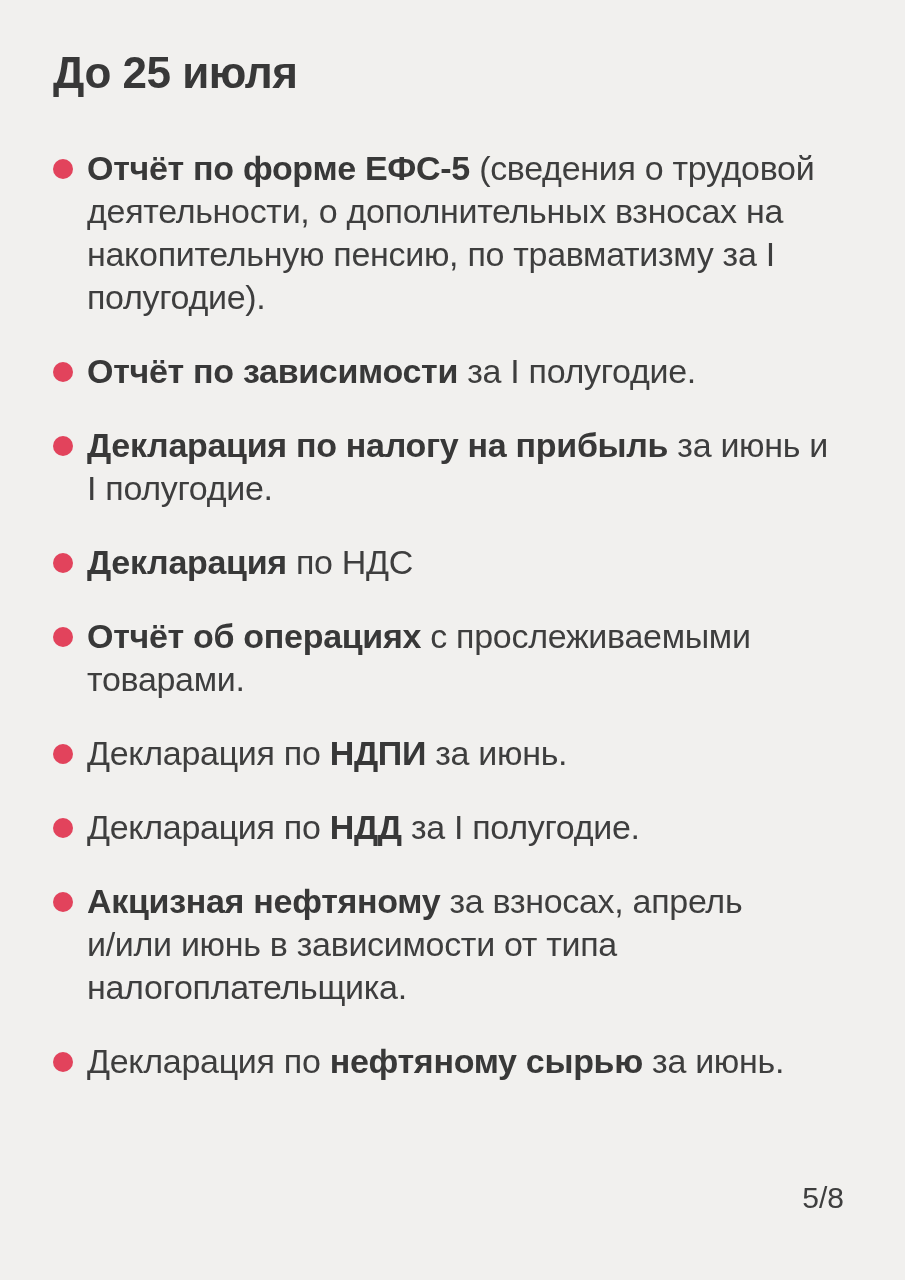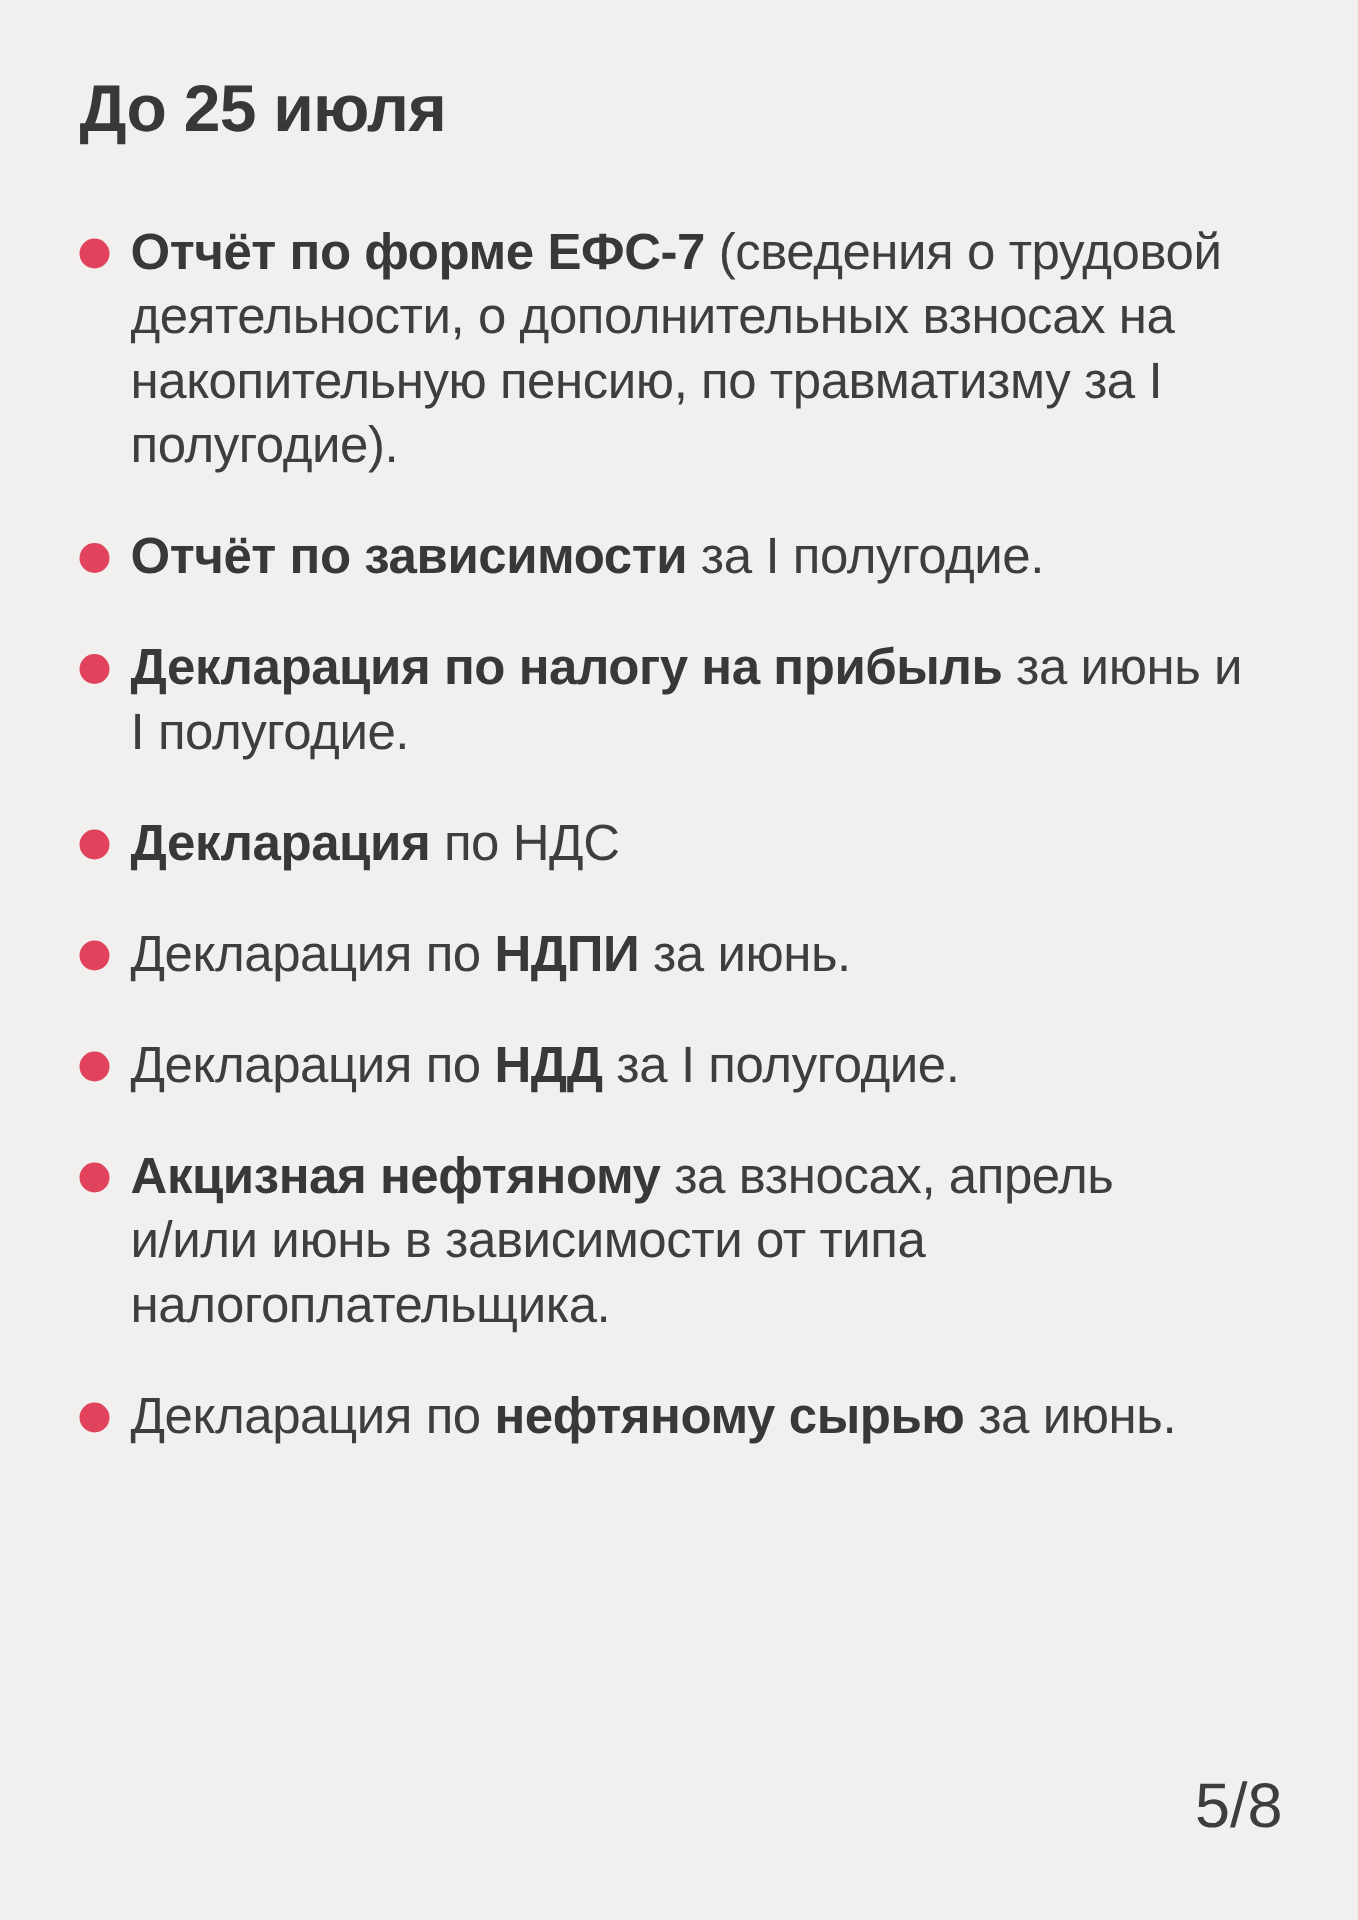--- a/index.html
+++ b/index.html
@@ -53,54 +53,59 @@
     letter-spacing:-0.3px;
     white-space:pre-line;
     max-width:790px;
   }
   .item-text b{
     font-weight:700;
     color:var(--text-bold);
   }
   .page-indicator{
     position:absolute;
-    right:50px;
+    right:61px;
     top:1183px;
-    font-size:42px;
+    font-size:30px;
     line-height:1;
     color:var(--text);
     letter-spacing:0;
   }
 </style>
 </head>
 <body>
 
 <main class="slide">
   <h1 class="page-title">До 25 июля</h1>
 
   <ul class="deadline-list">
       <li class="deadline-item">
         <span class="dot"></span>
-        <p class="item-text"><b>Отчёт по форме ЕФС-7</b><span> (сведения о трудовой
+        <p class="item-text"><b>Отчёт по форме ЕФС-5</b><span> (сведения о трудовой
 деятельности, о дополнительных взносах на
 накопительную пенсию, по травматизму за I
 полугодие).</span></p>
       </li>
       <li class="deadline-item">
         <span class="dot"></span>
         <p class="item-text"><b>Отчёт по зависимости</b><span> за I полугодие.</span></p>
       </li>
       <li class="deadline-item">
         <span class="dot"></span>
         <p class="item-text"><b>Декларация по налогу на прибыль</b><span> за июнь и
 I полугодие.</span></p>
       </li>
       <li class="deadline-item">
         <span class="dot"></span>
         <p class="item-text"><b>Декларация</b><span> по НДС</span></p>
+      </li>
+      <li class="deadline-item">
+        <span class="dot"></span>
+        <p class="item-text"><b>Отчёт об операциях</b><span> с прослеживаемыми
+товарами.</span></p>
       </li>
       <li class="deadline-item">
         <span class="dot"></span>
         <p class="item-text"><span>Декларация по </span><b>НДПИ</b><span> за июнь.</span></p>
       </li>
       <li class="deadline-item">
         <span class="dot"></span>
         <p class="item-text"><span>Декларация по </span><b>НДД</b><span> за I полугодие.</span></p>
       </li>
       <li class="deadline-item">

